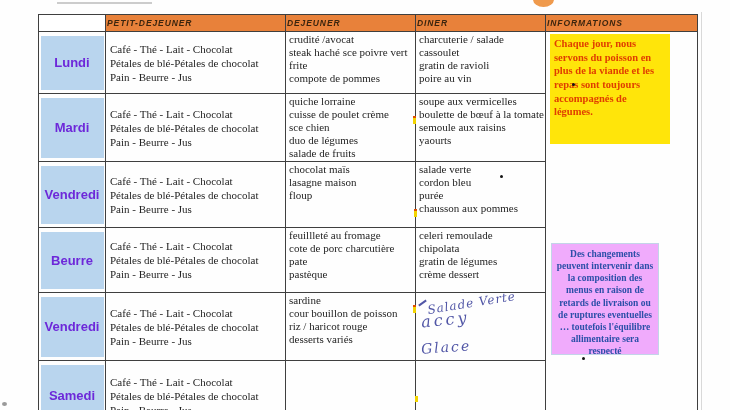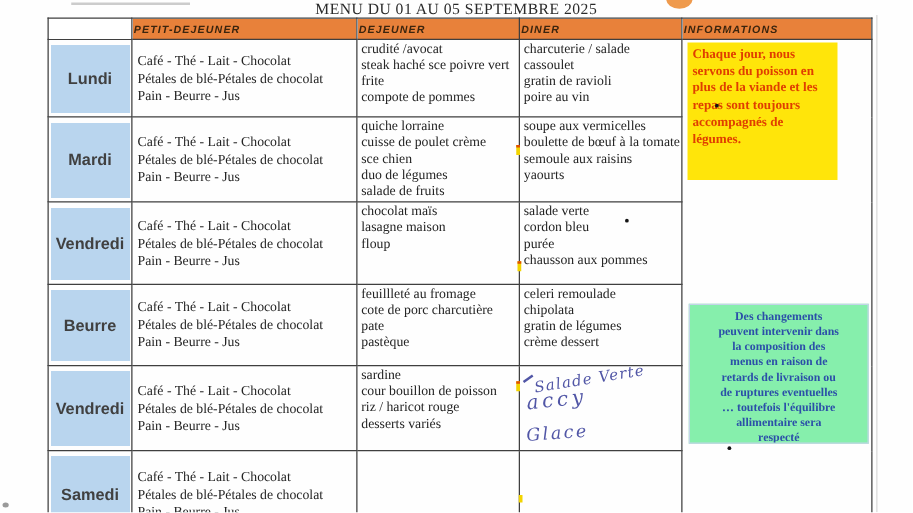--- a/index.html
+++ b/index.html
@@ -30,42 +30,42 @@
   tr.h-samedi { height:70px; }
   th.corner { background:#ffffff; position:relative; }
   th.col-header {
     background:#e8813a;
     font:bold italic 8.5px "Liberation Sans", sans-serif;
     letter-spacing:0.9px; color:#3c250e; text-align:left;
   }
   td.day {
     background:#b9d5ee; background-clip:content-box; padding:4px 2px;
     text-align:center; vertical-align:middle;
-    font:bold 13px "Liberation Sans", sans-serif; color:#404040;
+    font:bold 13px "Liberation Sans", sans-serif; color:#6d28d9;
   }
   td.bf {
     font:11px "Liberation Serif", serif; vertical-align:middle;
     padding:2px 4px; line-height:14px; white-space:pre; color:#242424;
   }
   td.meal {
     font:11px "Liberation Serif", serif; vertical-align:top;
     padding:1px 3px; line-height:13px; white-space:pre; color:#242424;
   }
   td.info { position:relative; vertical-align:top; padding:0; background:#fefefe; }
   .note-yellow {
     position:absolute; top:2px; left:4px; width:112px; height:104px;
     background:#ffe50a; color:#e03e00;
     font:bold 10.5px "Liberation Serif", serif; line-height:1.3;
     padding:3px 4px; overflow:hidden;
   }
   .note-blue {
     position:absolute; top:211px; left:5px; width:100px; height:102px;
-    background:#86efac; border:1px solid #c3d4e8; color:#2b4fa8;
+    background:#f0abfc; border:1px solid #c3d4e8; color:#2b4fa8;
     font:bold 9.5px "Liberation Serif", serif; line-height:1.28;
-    text-align:center; padding:4px 21px; overflow:hidden;
+    text-align:center; padding:4px 3px; overflow:hidden;
   }
   td.hw-cell { position:relative; vertical-align:top; }
   .hw {
     position:absolute; font-family:"DejaVu Serif", serif; font-style:italic;
     color:#5156a6; white-space:nowrap;
   }
   .hw1 { top:3px;  left:11px; font-size:12px; letter-spacing:1px;  transform:rotate(-9deg); }
   .hw2 { top:17px; left:5px;  font-size:16px; letter-spacing:3px;  transform:rotate(-6deg); }
   .hw3 { top:46px; left:5px;  font-size:14px; letter-spacing:2px;  transform:rotate(-4deg); }
   .hw-tick { position:absolute; top:9px; left:2px; width:9px; height:2px;
@@ -84,21 +84,20 @@
   .s2 { left:414px; top:209px; }
   .s3 { left:413px; top:305px; }
   .s4 { left:415px; top:396px; border-top:none; }
   .art-edge { left:701px; top:12px; width:1px; height:398px; background:#d9d9d9; }
 </style>
 </head>
 <body>
 
 <div class="page">
 
-  <div class="doc-title">MENU DU 01 AU 05 SEPTEMBRE 2025</div>
 
   <div class="art art-topline"></div>
   <div class="art art-blob"></div>
 
   <table class="menu">
     <colgroup>
       <col class="c-day">
         <col class="c-bf">
         <col class="c-lun">
         <col class="c-din">

